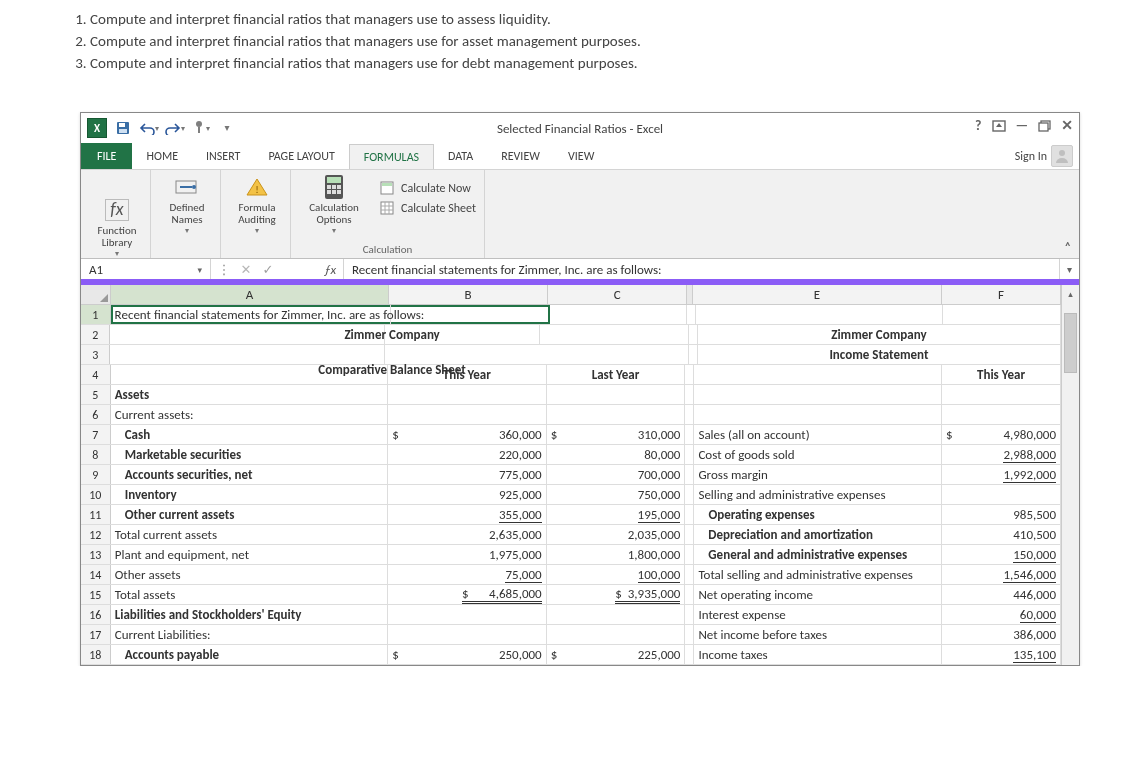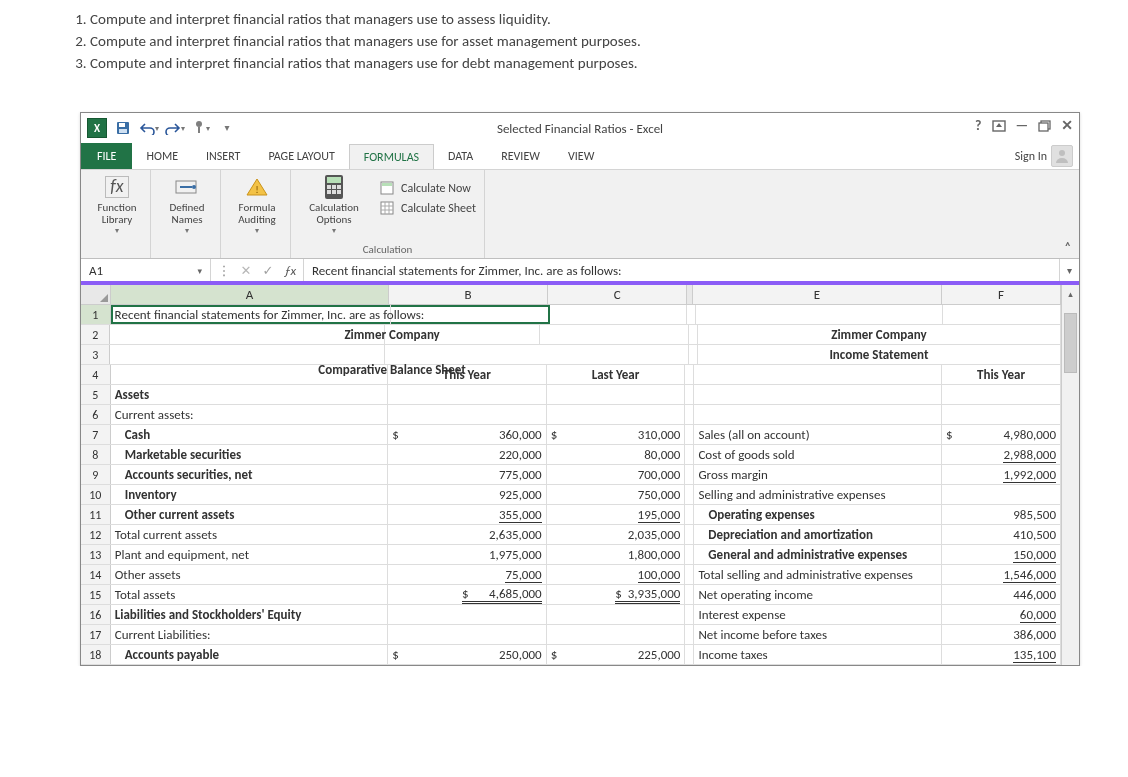--- a/index.html
+++ b/index.html
@@ -32,26 +32,26 @@
   .ribbon { background: #f1f1f1; border-top: 1px solid #d4d4d4; border-bottom: 1px solid #bfbfbf; height: 90px; display: flex; position: relative; }
   .rgroup { border-right: 1px solid #d4d4d4; padding: 4px 8px 2px 8px; display: flex; flex-direction: column; justify-content: space-between; position: relative; }
   .big-btn { width: 56px; display: flex; flex-direction: column; align-items: center; gap: 2px; font-size: 11px; color: #444; text-align: center; line-height: 1.1; }
   .big-btn .icon { width: 30px; height: 26px; display: flex; align-items: center; justify-content: center; }
   .small-row { display: flex; flex-direction: column; gap: 4px; padding-top: 6px; }
   .small-btn { display: flex; align-items: center; gap: 6px; font-size: 12px; color: #444; }
   .small-btn .sicon { width: 16px; height: 16px; display:flex;align-items:center;justify-content:center; }
   .grp-label { font-size: 11px; color: #666; text-align: center; padding-top: 2px; }
   .collapse-chevron { position: absolute; right: 8px; bottom: 4px; font-size: 12px; color: #666; font-weight: bold; }
 
-  .formula-row { height: 26px; border-bottom: 4px solid #8b5cf6; display: flex; align-items: stretch; }
+  .formula-row { height: 26px; border-bottom: 6px solid #8b5cf6; display: flex; align-items: stretch; }
   .namebox { width: 130px; border-right: 1px solid #d4d4d4; display: flex; align-items: center; padding: 0 8px; font-size: 13px; justify-content: space-between; }
   .namebox .dd { font-size: 9px; color: #666; }
   .fb-buttons { display: flex; align-items: center; border-right: 1px solid #d4d4d4; padding: 0 4px; gap: 4px; }
   .fb-buttons span { width: 18px; text-align: center; color: #888; font-size: 13px; }
-  .fb-buttons .fx { font-style: italic; color: #555; }
+  .fb-buttons .fx { font-style: italic; color: #555; margin-left: 40px; }
   .formula-text { flex: 1; display: flex; align-items: center; padding: 0 8px; font-size: 13px; }
   .formula-expand { width: 20px; border-left: 1px solid #d4d4d4; display:flex;align-items:center;justify-content:center; color:#666; font-size:10px; }
 
   .grid-area { display: flex; }
   .grid-main { flex: 1; overflow: hidden; }
   .col-headers { display: flex; height: 20px; background: #f3f3f3; border-bottom: 1px solid #ccc; }
   .col-headers .corner { width: 30px; border-right: 1px solid #ccc; background: #e8e8e8; position:relative; }
   .col-headers .corner::after { content:''; position:absolute; right:2px; bottom:2px; border:4px solid transparent; border-bottom-color:#999; border-right-color:#999; }
   .col-headers .ch { border-right: 1px solid #ccc; text-align: center; font-size: 13px; color: #333; display:flex;align-items:center;justify-content:center; background:#f3f3f3; }
   .col-headers .ch.sel { background: #d5e3cf; }
@@ -166,21 +166,21 @@
       <span class="avatar">
         <svg width="16" height="16" viewBox="0 0 16 16">
             <circle cx="8" cy="5" r="3" fill="#bfbfbf"></circle>
             <path d="M2 15 a6 5 0 0 1 12 0 Z" fill="#bfbfbf"></path>
           </svg>
       </span>
     </div>
   </div>
 
   <div class="ribbon">
-    <div class="rgroup" style="width:70px;">
+    <div class="rgroup" style="width:70px;justify-content:flex-end;">
       <div class="big-btn">
         <div class="icon">
             <span style="font-style:italic;font-size:18px;color:#555;border:1px solid #bbb;padding:0 4px;">fx</span>
           </div>
         <span style="white-space:normal;">Function Library</span>
         <span class="carets">▾</span>
       </div>
     </div>
     <div class="rgroup" style="width:70px;">
       <div class="big-btn">

